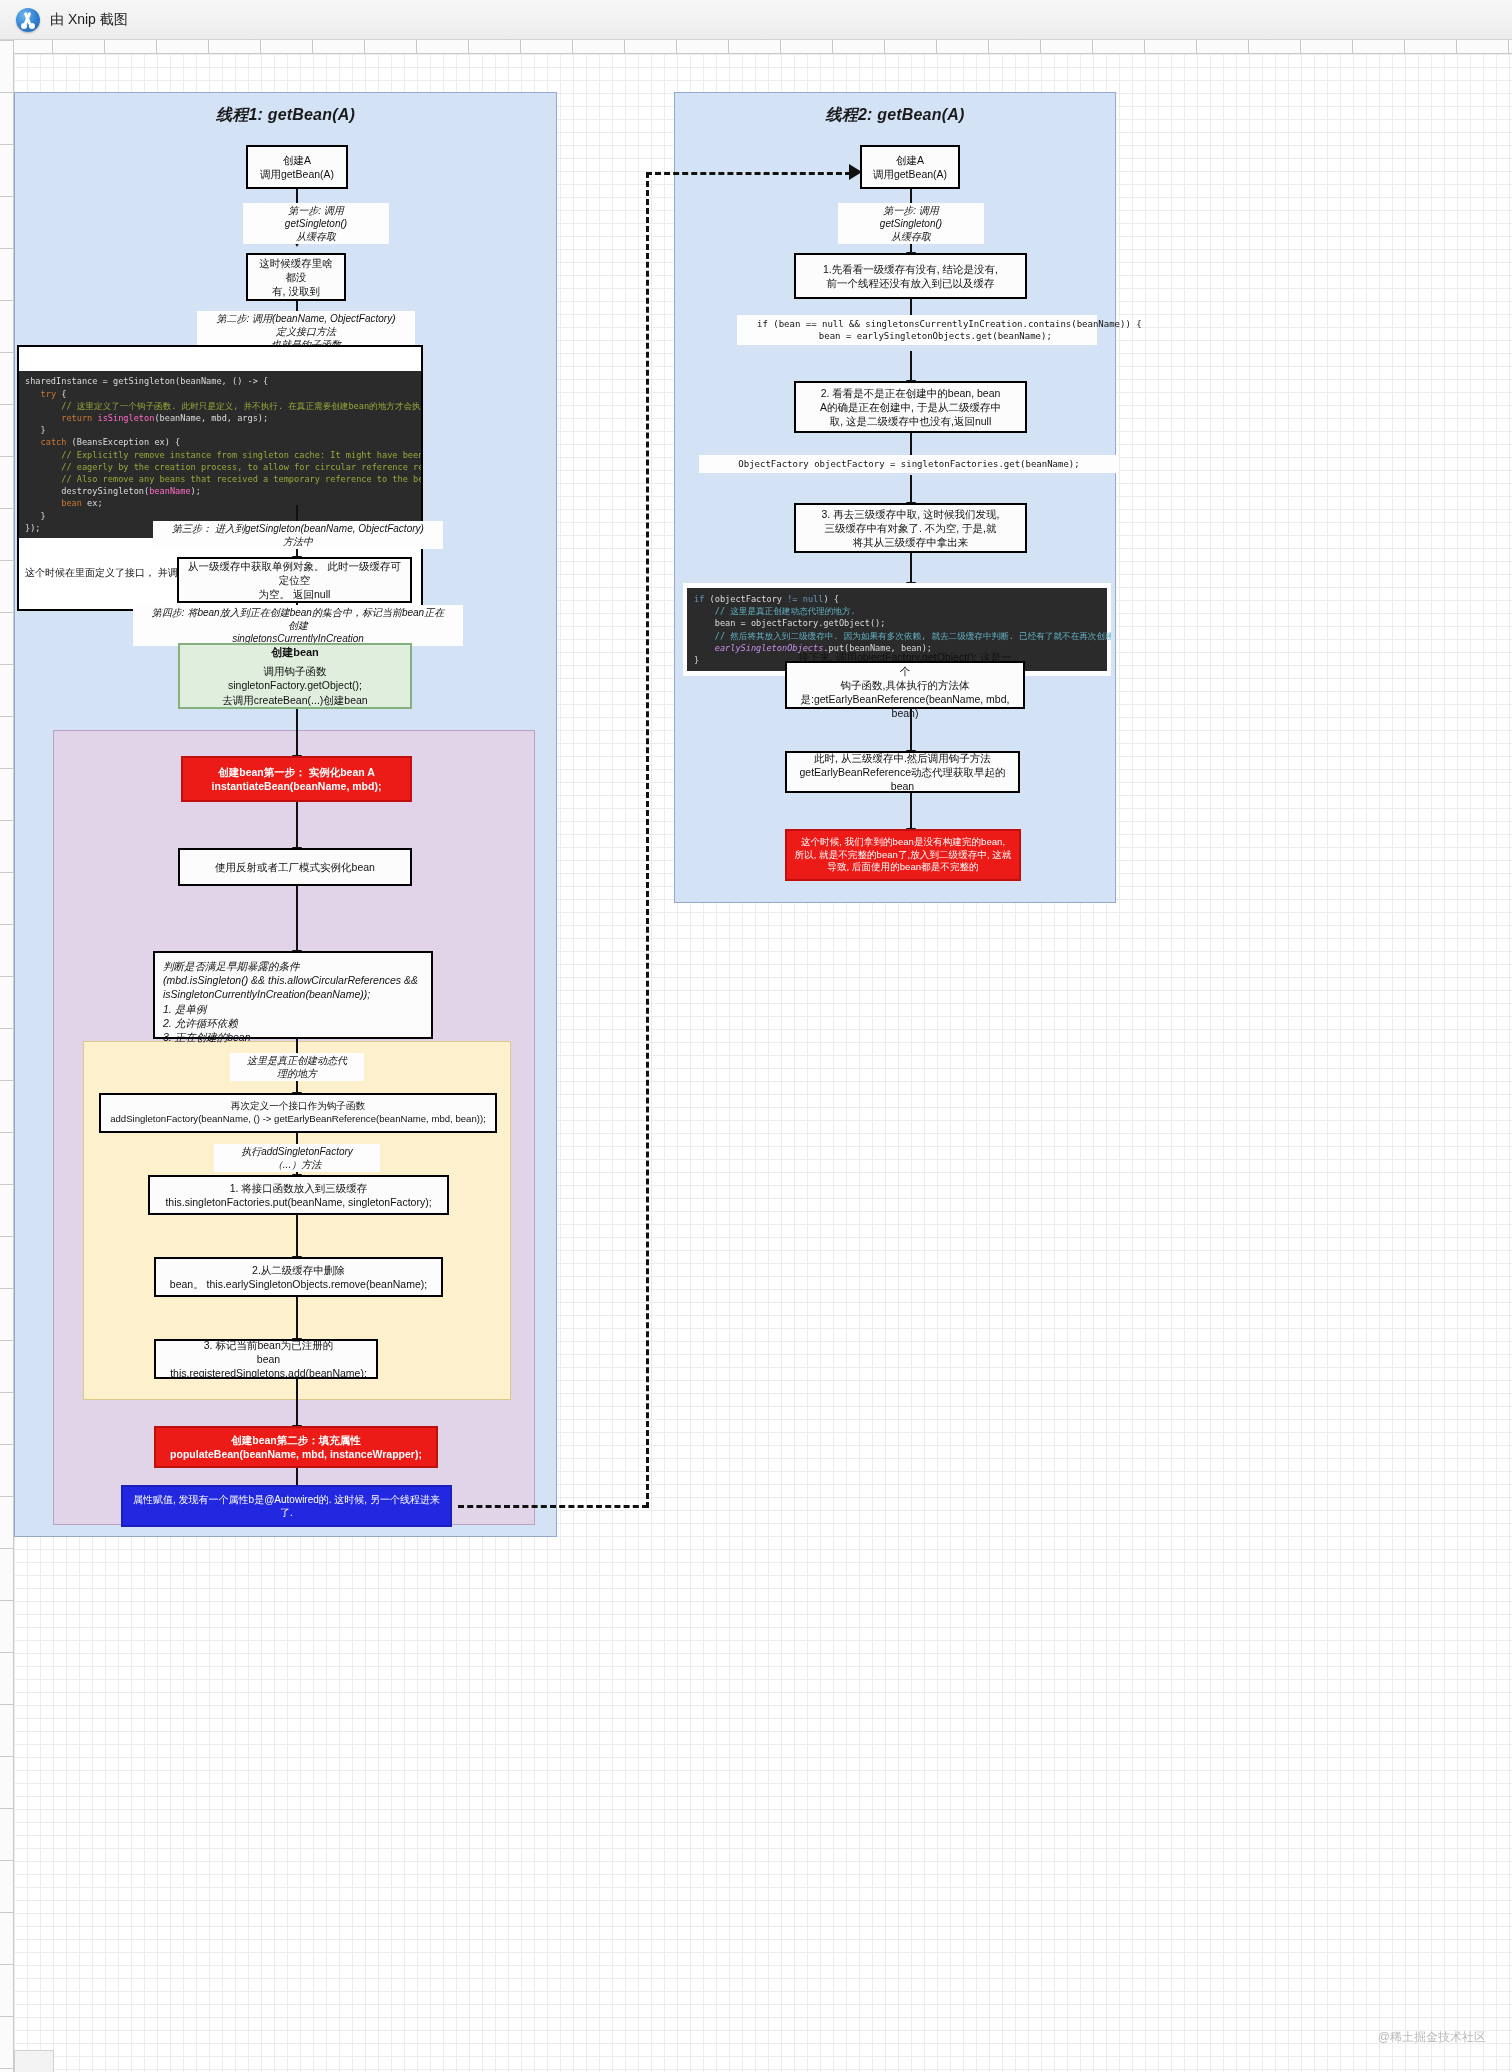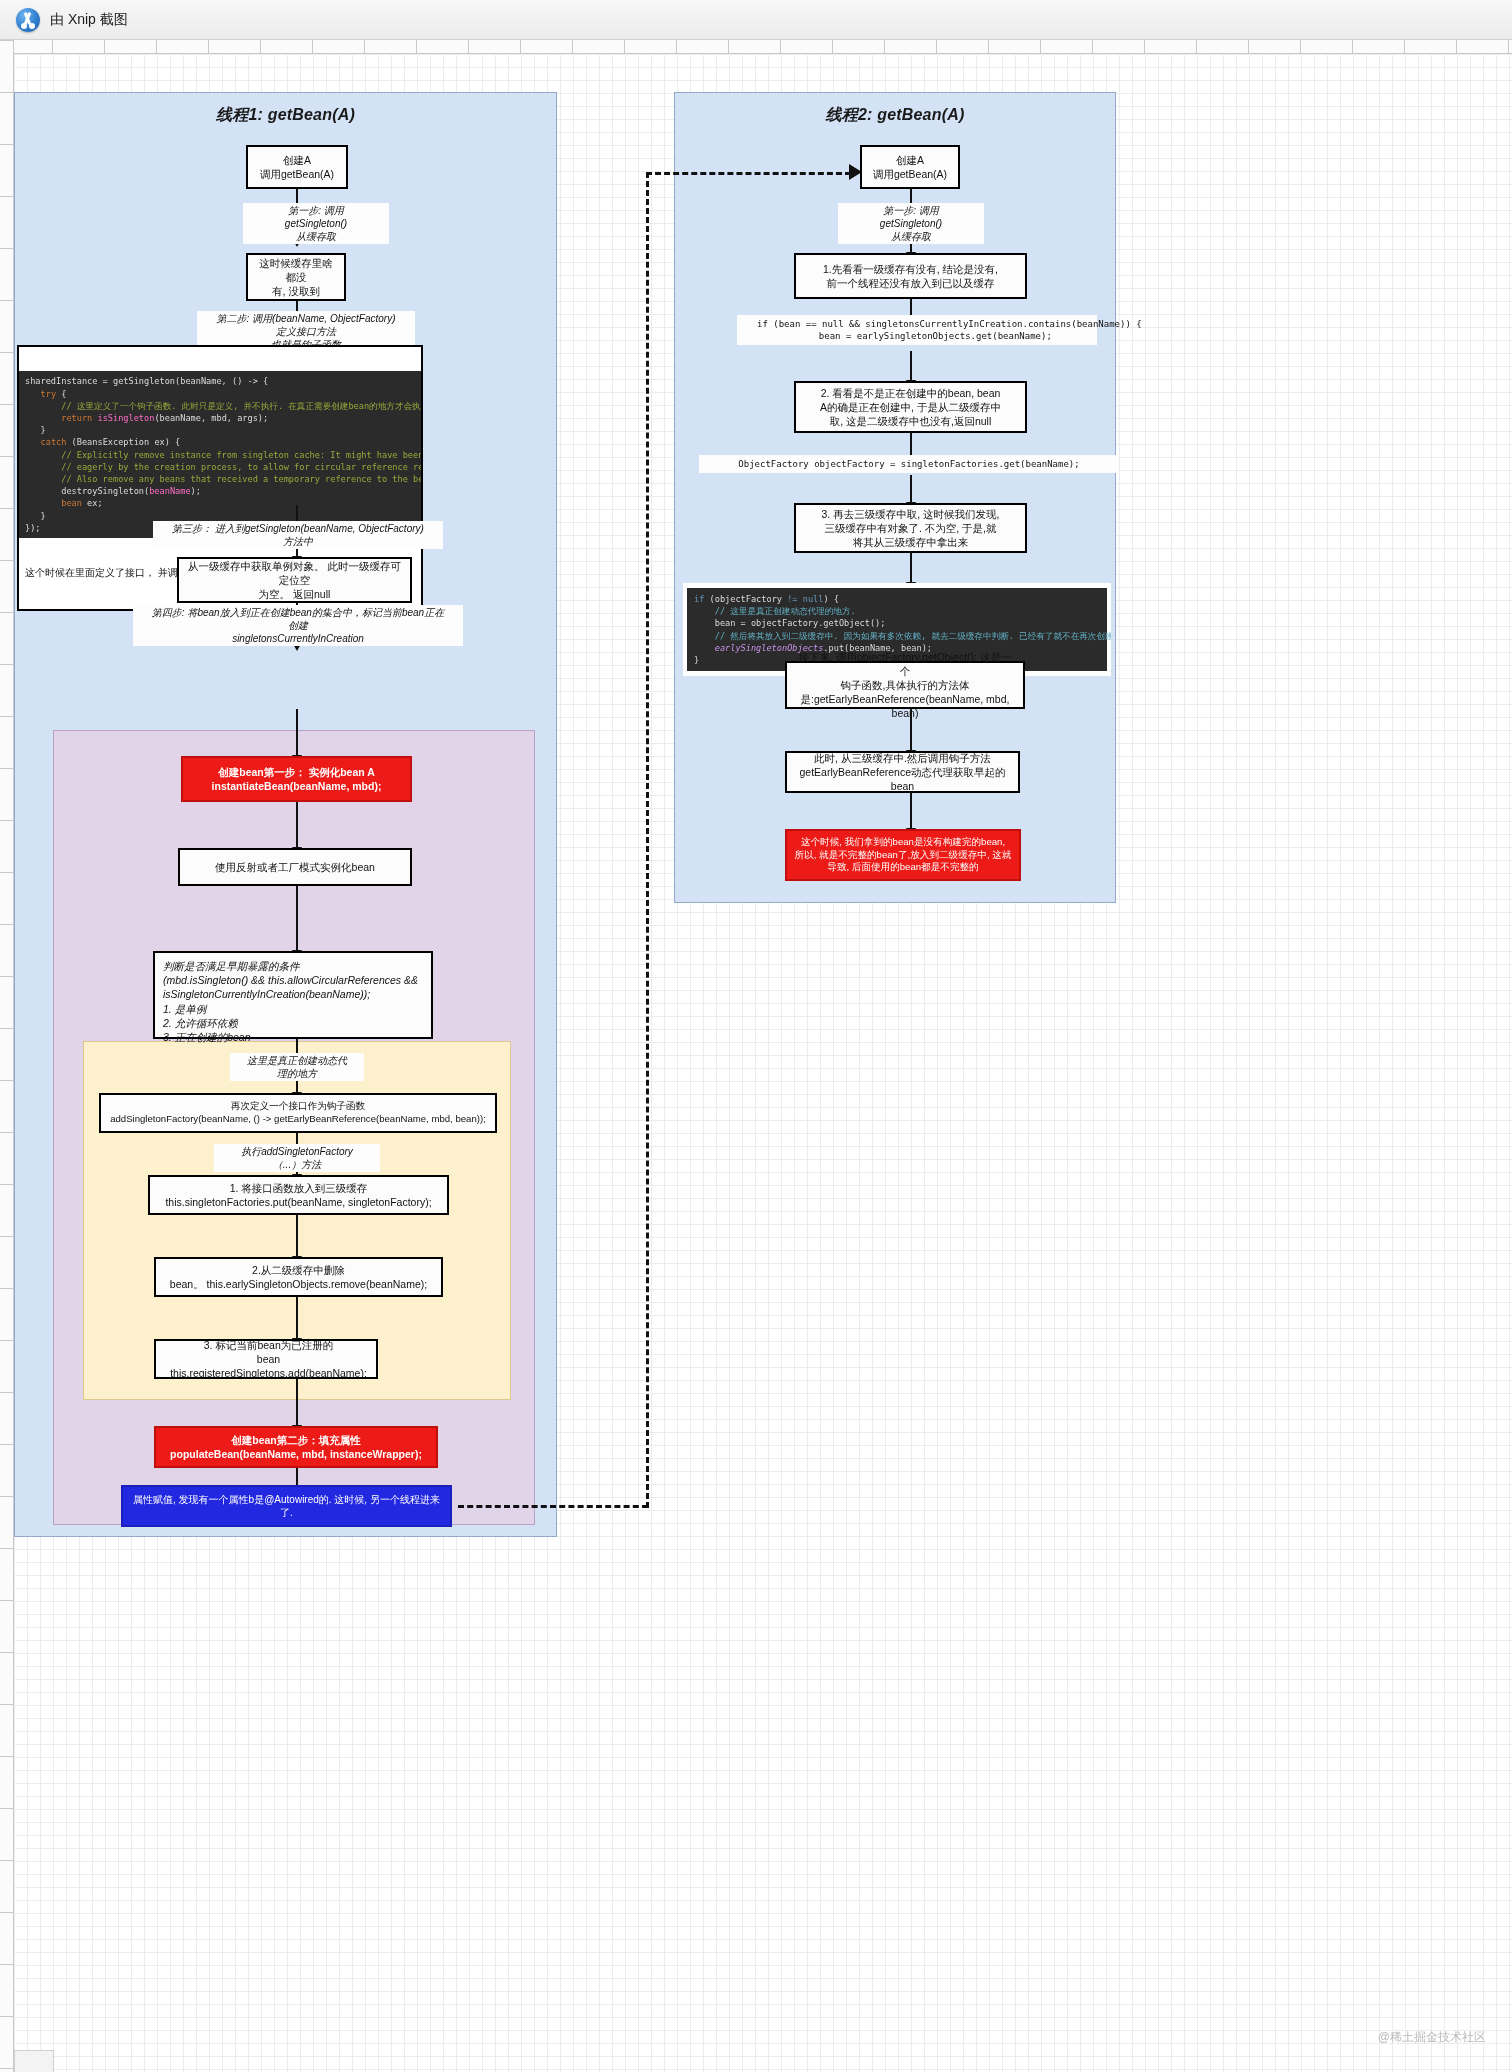--- a/index.html
+++ b/index.html
@@ -248,20 +248,26 @@
 
         <div class="arrow" style="left:281px; top:412px; height:52px;"></div>
         <div class="edge-label" style="left:138px; top:428px; width:290px;">第三步：  进入到getSingleton(beanName, ObjectFactory)方法中</div>
 
         <div class="node" style="left:162px; top:464px; width:235px; height:46px;">从一级缓存中获取单例对象。 此时一级缓存可定位空
 为空。 返回null</div>
         <div class="arrow" style="left:281px; top:510px; height:40px;"></div>
         <div class="edge-label" style="left:118px; top:512px; width:330px;">第四步: 将bean放入到正在创建bean的集合中，标记当前bean正在创建
 singletonsCurrentlyInCreation</div>
 
+        <div class="node green" style="left:163px; top:550px; width:234px; height:66px; flex-direction:column; justify-content:center;">
+          <div style="font-weight:700; font-size:11px; margin-bottom:4px;">创建bean</div>
+          <div style="white-space:pre-line;">调用钩子函数
+singletonFactory.getObject();
+去调用createBean(...)创建bean</div>
+        </div>
         <div class="arrow" style="left:281px; top:616px; height:47px;"></div>
 
         <div class="node red" style="left:166px; top:663px; width:231px; height:46px;">创建bean第一步：  实例化bean A
 instantiateBean(beanName, mbd);</div>
         <div class="arrow" style="left:281px; top:709px; height:46px;"></div>
 
         <div class="node" style="left:163px; top:755px; width:234px; height:38px;">使用反射或者工厂模式实例化bean</div>
         <div class="arrow" style="left:281px; top:793px; height:65px;"></div>
 
         <div class="node left-align" style="left:138px; top:858px; width:280px; height:88px; align-items:flex-start; font-style:italic; padding:6px 8px;">判断是否满足早期暴露的条件

